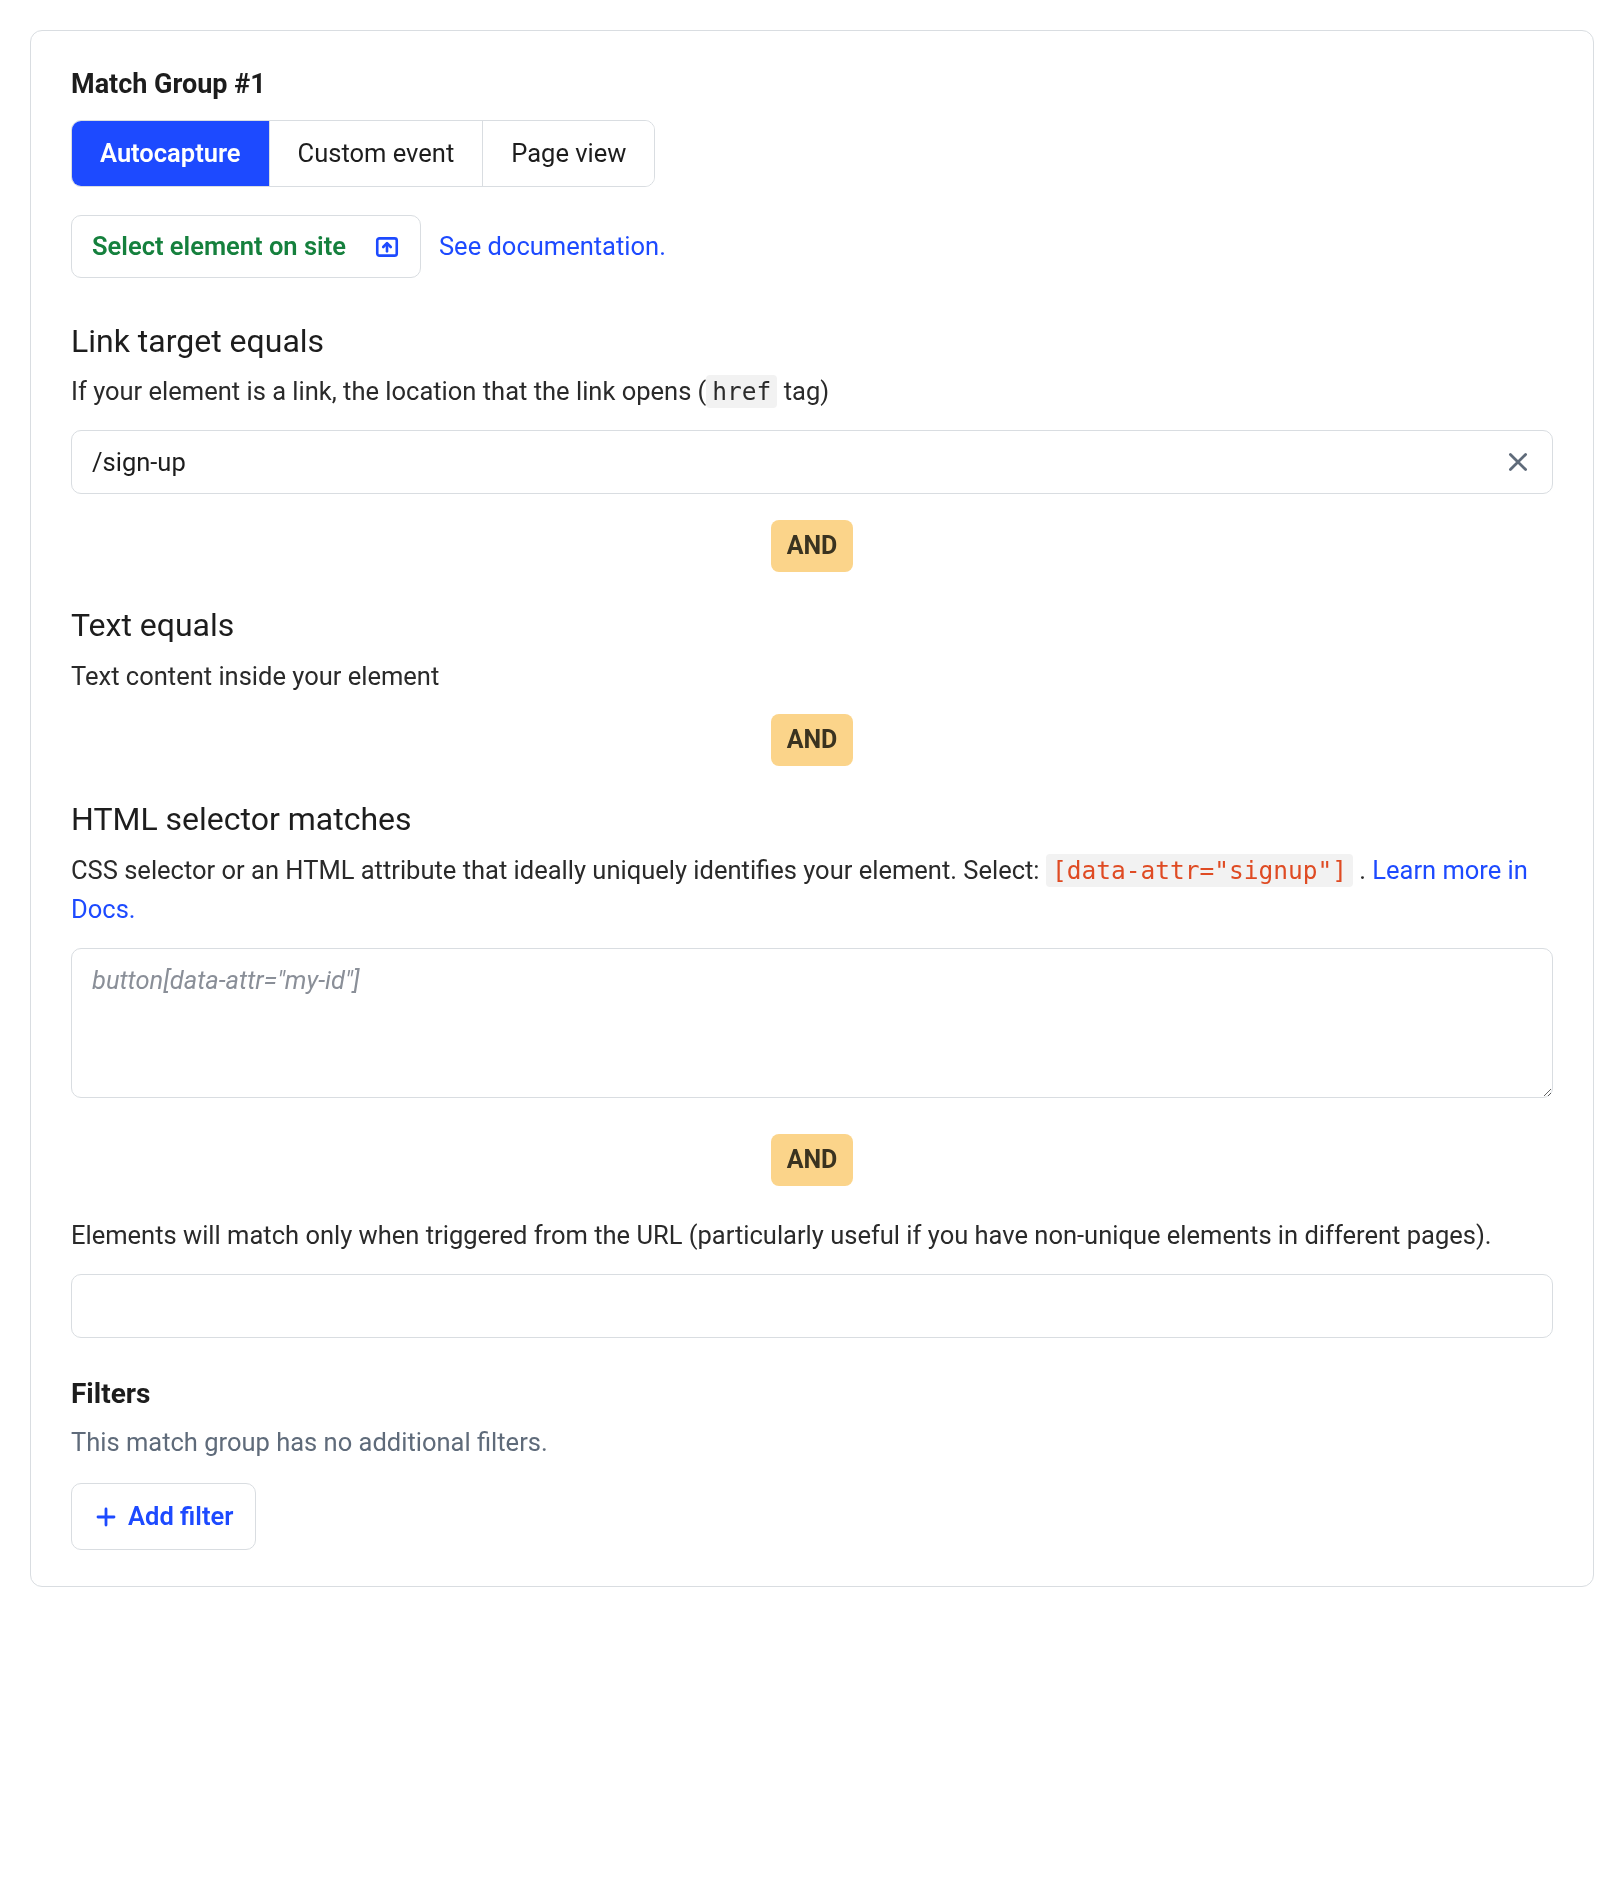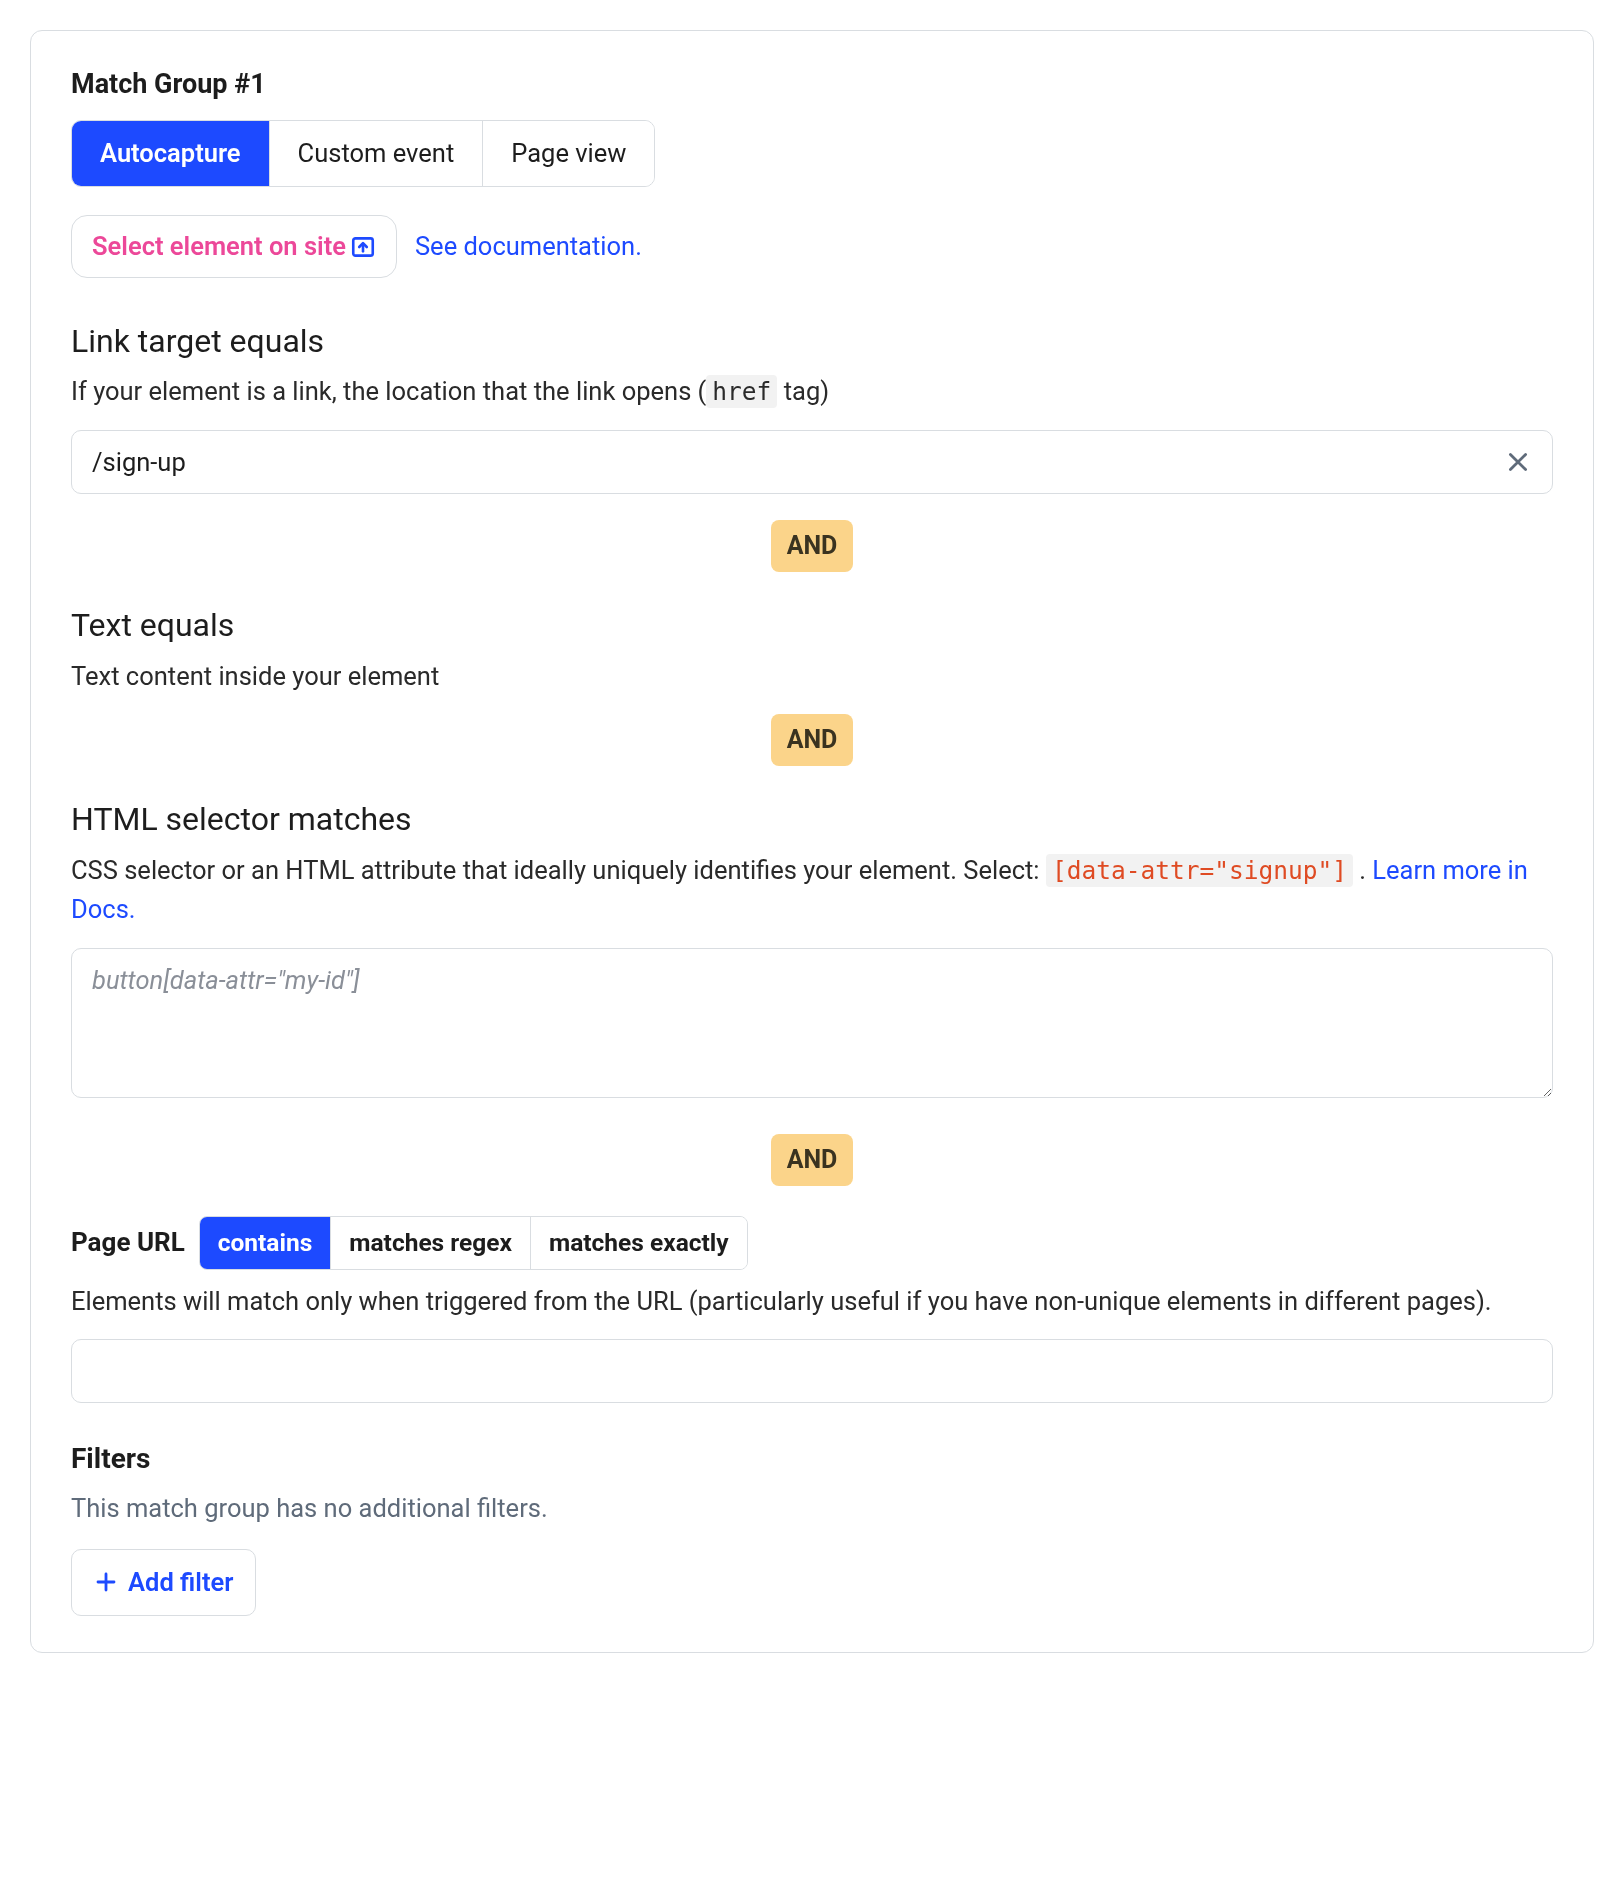--- a/index.html
+++ b/index.html
@@ -45,25 +45,25 @@
 }
 .row {
   display: flex;
   align-items: center;
   gap: 18px;
   margin-bottom: 40px;
 }
 .btn-outline {
   display: inline-flex;
   align-items: center;
-  gap: 4px;
-  border: 1.5px solid #d9dde1;
-  border-radius: 16px;
+  gap: 28px;
+  border: 1.5px solid #d9dde1;
+  border-radius: 10px;
   padding: 12px 20px;
-  color: #ec4899;
+  color: #15803d;
   font-weight: 600;
   font-size: 25.5px;
   cursor: pointer;
   background: #fff;
 }
 .link {
   color: #1d4aff;
   cursor: pointer;
   font-size: 25.5px;
 }
@@ -256,28 +256,20 @@
   </div>
   <div class="input-wrap">
     <textarea class="text-input" placeholder="button[data-attr=&quot;my-id&quot;]" style=""></textarea>
   </div>
 
   <div class="and-pill">
       <span>AND</span>
     </div>
 
   
-  <div class="url-row">
-    <span class="url-label">Page URL</span>
-    <div class="mini-segmented">
-      <div class="mseg active">contains</div>
-      <div class="mseg">matches regex</div>
-      <div class="mseg">matches exactly</div>
-    </div>
-  </div>
   <div class="section-desc">Elements will match only when triggered from the URL (particularly useful if you have non-unique elements in different pages).</div>
   <div class="input-wrap">
     <input class="text-input" style="padding-right: 20px;" value="">
   </div>
 
   
   <div class="filters-title">Filters</div>
   <div class="filters-empty">This match group has no additional filters.</div>
   <div class="btn-add">
     <span>

